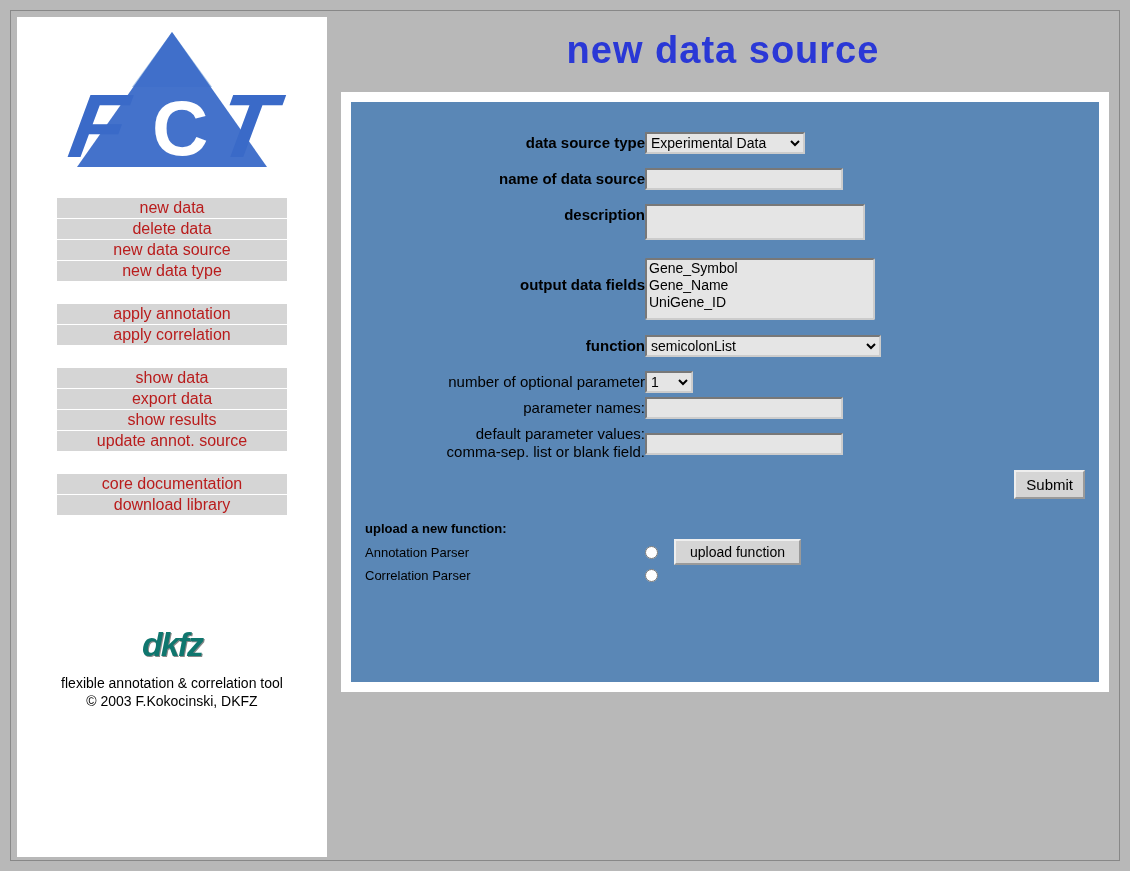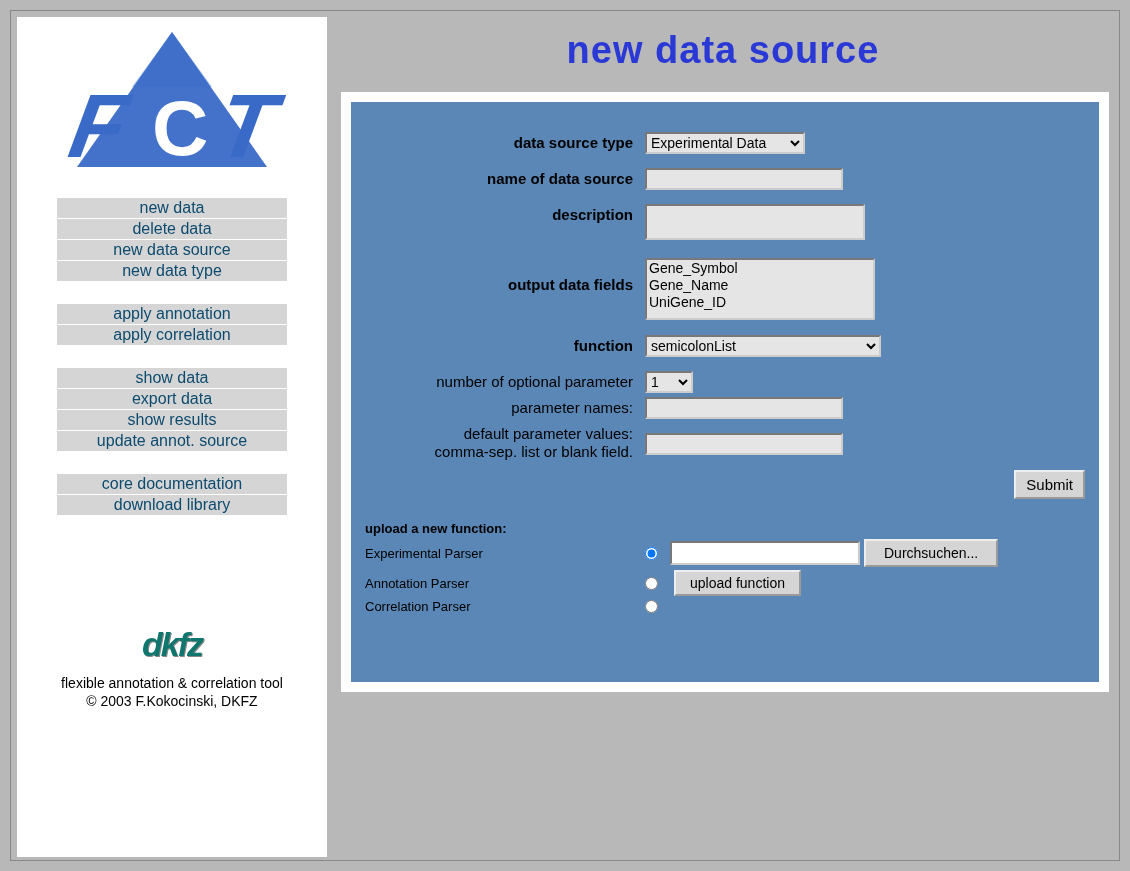--- a/index.html
+++ b/index.html
@@ -37,21 +37,21 @@
     margin: 0 auto 20px auto;
   }
   .nav-group {
     margin-bottom: 22px;
   }
   .nav-item {
     display: block;
     width: 230px;
     margin: 0 auto;
     background: #d5d5d5;
-    color: #0c4a6e;
+    color: #b91c1c;
     font-size: 16px;
     padding: 1px 0;
     border-top: 1px solid #fff;
     cursor: pointer;
   }
   .dkfz-logo {
     margin: 110px auto 10px auto;
     font-family: Arial, sans-serif;
     font-weight: bold;
     font-style: italic;
@@ -92,21 +92,20 @@
   .form-row {
     display: flex;
     align-items: flex-start;
     margin-bottom: 14px;
   }
   .form-label {
     width: 280px;
     text-align: right;
     color: #000;
     font-size: 15px;
-    padding-right: 12px;
     padding-top: 2px;
     line-height: 1.2;
   }
   .form-label.bold { font-weight: bold; }
   .form-control { flex: 0 0 auto; }
   select, input[type="text"], textarea {
     font-family: Arial, sans-serif;
     font-size: 14px;
     background: #e5e5e5;
     border: 2px inset #ccc;
@@ -275,27 +274,20 @@
           </div>
 
           <button class="submit-btn">Submit</button>
 
           <div class="upload-section">
             <div class="radio-row">
               <div class="radio-label" style="font-weight:bold">upload a new function:</div>
               <div></div>
             </div>
             <div class="radio-row">
-              <div class="radio-label">Experimental Parser</div>
-              <input type="radio" name="parser" checked="" style="">
-              <span style="width:10px;display:inline-block"></span>
-              <span class="file-input"></span>
-              <button class="browse-btn">Durchsuchen...</button>
-            </div>
-            <div class="radio-row">
               <div class="radio-label">Annotation Parser</div>
               <input type="radio" name="parser" style="">
               <span style="width:10px;display:inline-block"></span>
               <button class="upload-btn">upload function</button>
             </div>
             <div class="radio-row">
               <div class="radio-label">Correlation Parser</div>
               <input type="radio" name="parser" style="">
             </div>
           </div>

